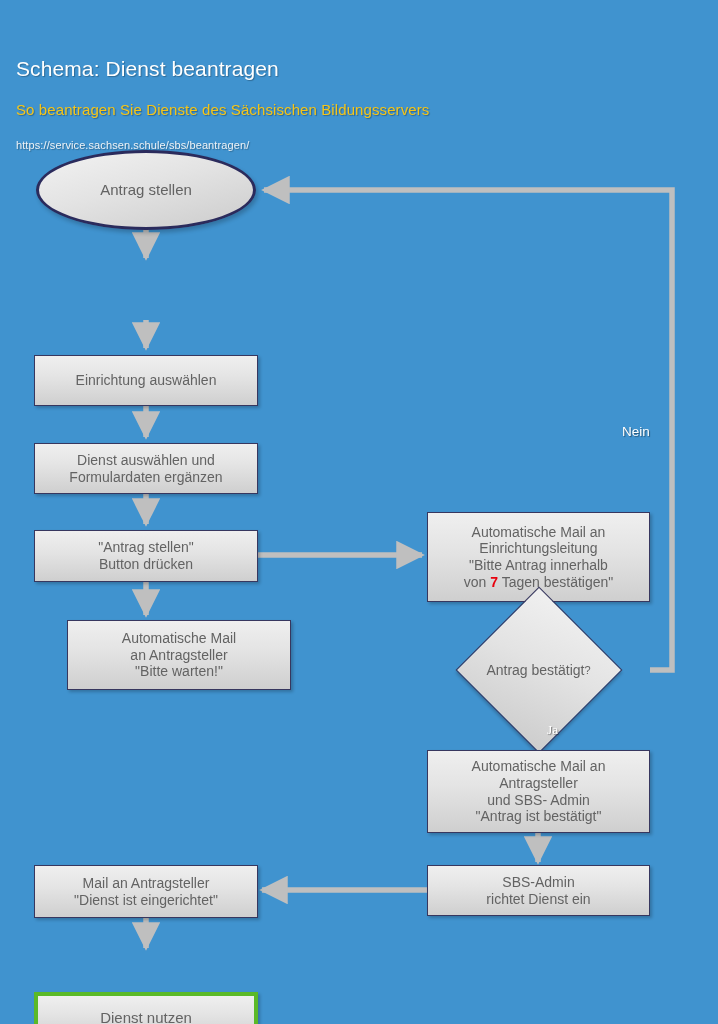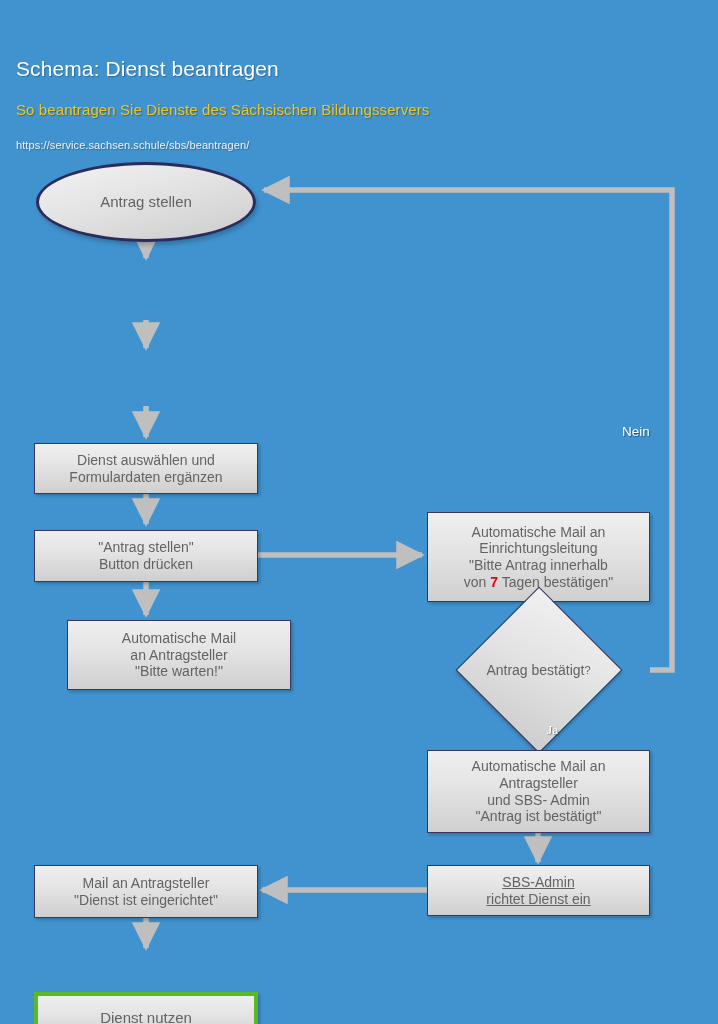--- a/index.html
+++ b/index.html
@@ -141,25 +141,28 @@
       <line x1="538" y1="833" x2="538" y2="862" marker-end="url(#ah)"></line>
 
       <line x1="428" y1="890" x2="262" y2="890" marker-end="url(#ah)"></line>
 
       <line x1="146" y1="918" x2="146" y2="948" marker-end="url(#ah)"></line>
 
       <path d="M 650 670 L 672 670 L 672 190 L 264 190" marker-end="url(#ah)" stroke-linejoin="miter"></path>
     </g>
   </svg>
 
-  <div class="node oval" style="left:36px; top:162px; width:220px; height:80px;">
+  <div class="node oval" style="left:36px; top:150px; width:220px; height:80px;">
     <span>Antrag stellen</span>
   </div>
 
 
+  <div class="node" style="left:34px; top:355px; width:224px; height:51px;">
+    <span>Einrichtung auswählen</span>
+  </div>
 
   <div class="node" style="left:34px; top:443px; width:224px; height:51px;">
     <span>Dienst auswählen und
 Formulardaten ergänzen</span>
   </div>
 
   <div class="node" style="left:34px; top:530px; width:224px; height:52px;">
     <span>"Antrag stellen"
 Button drücken</span>
   </div>
@@ -185,21 +188,21 @@
     </div>
   </div>
 
   <div class="node" style="left:427px; top:750px; width:223px; height:83px;">
     <span>Automatische Mail an
 Antragsteller
 und SBS- Admin
 "Antrag ist bestätigt"</span>
   </div>
 
-  <div class="node" style="left:427px; top:865px; width:223px; height:51px;text-decoration:underline;">
+  <div class="node" style="left:427px; top:865px; width:223px; height:51px;">
     <span>SBS-Admin
 richtet Dienst ein</span>
   </div>
 
   <div class="node" style="left:34px; top:865px; width:224px; height:53px;">
     <span>Mail an Antragsteller
 "Dienst ist eingerichtet"</span>
   </div>
 
   <div class="node terminal-green" style="left:34px; top:952px; width:224px; height:52px;margin-top:40px;">

